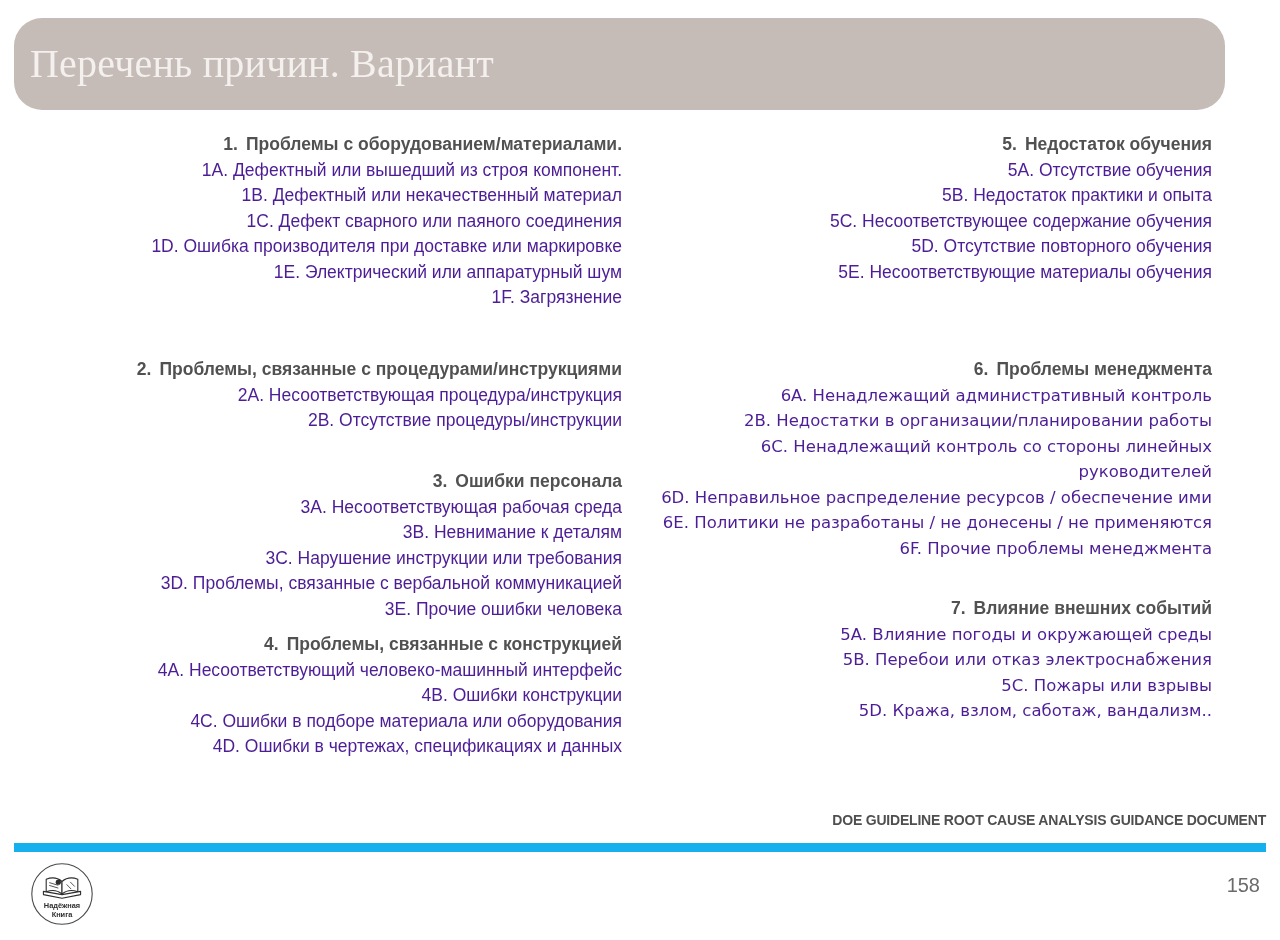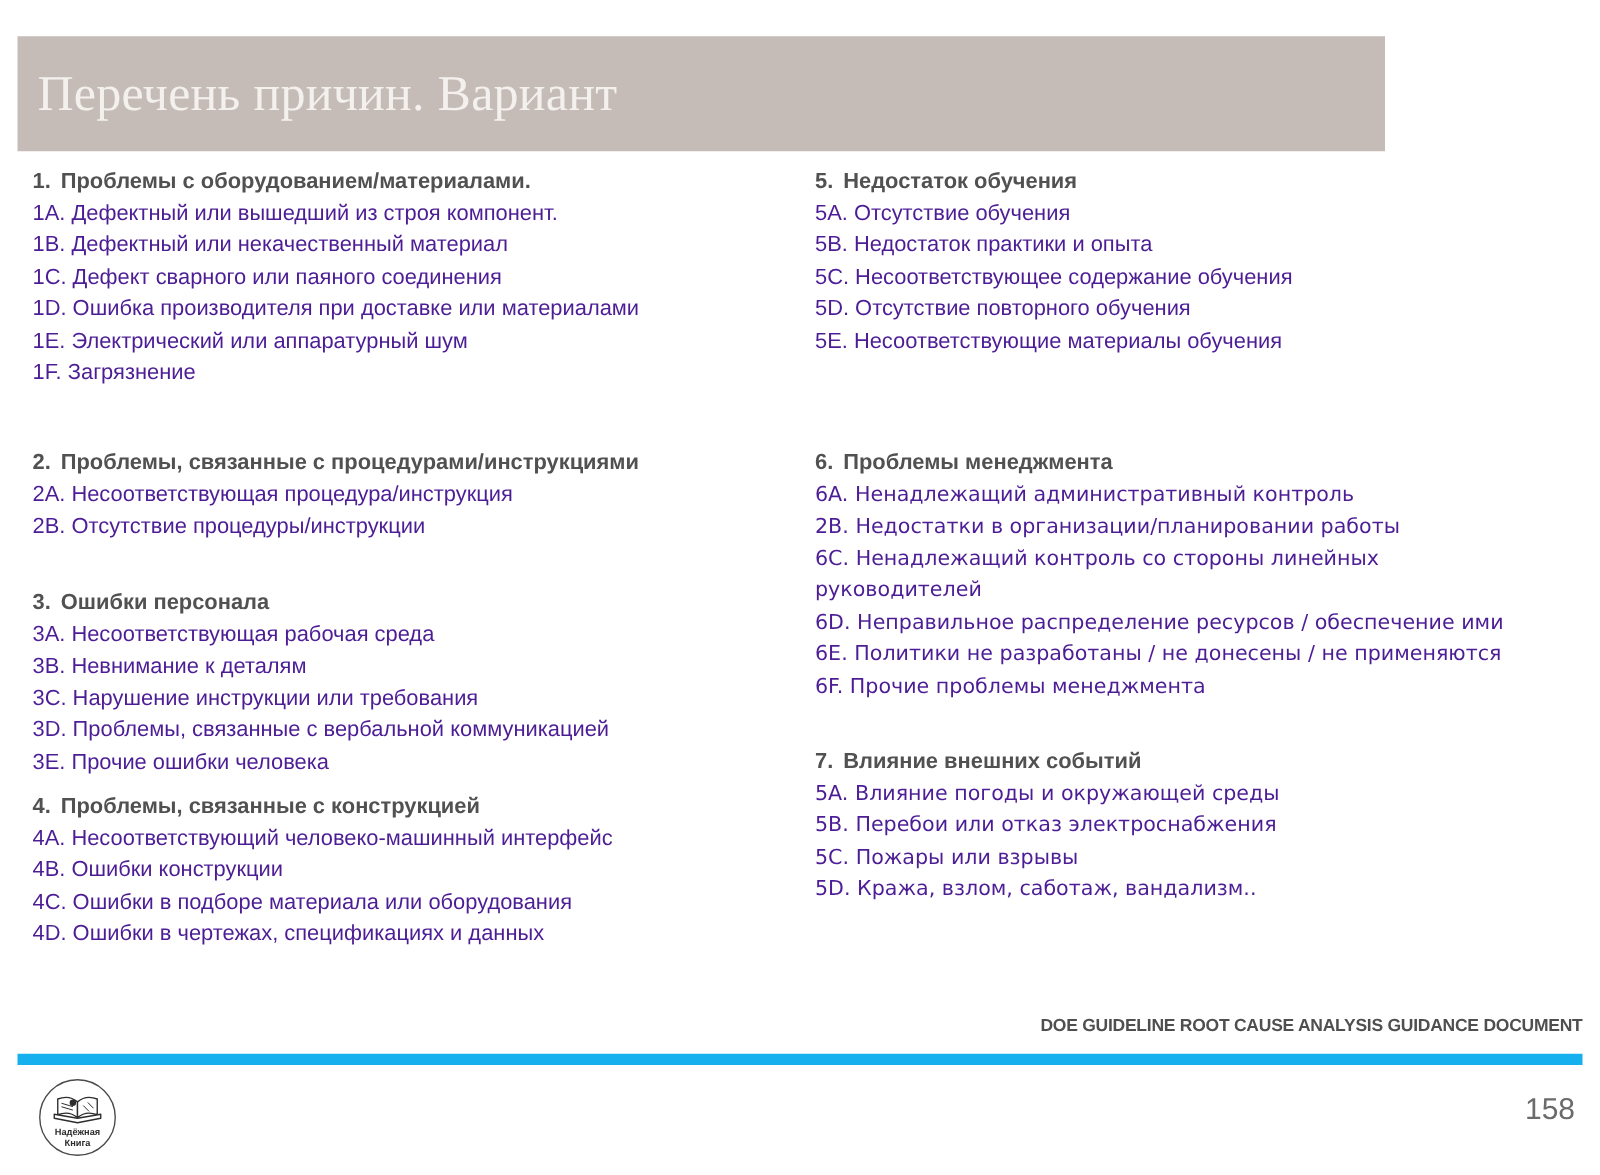--- a/index.html
+++ b/index.html
@@ -15,25 +15,26 @@
     overflow: hidden;
     font-family: "Liberation Sans", sans-serif;
     color: #595959;
     -webkit-font-smoothing: antialiased;
   }
 
   
   #title-bar {
     position: absolute;
     left: 14px;
-    top: 29px;
-    width: 1094px;
+    top: 18px;
+    width: 1211px;
     height: 92px;
     background: #c5bcb7;
     box-sizing: border-box;
+    border-radius: 28px;
   }
   #title-text {
     position: absolute;
     left: 16px;
     top: 50%;
     transform: translateY(-50%);
     font-family: "Liberation Serif", "DejaVu Serif", serif;
     font-size: 40px;
     line-height: 1.1;
     color: #f3f0ee;
@@ -49,21 +50,21 @@
     width: 1280px;
     height: 660px;
   }
   .column {
     position: absolute;
     top: 0;
   }
   #column-left  { left: 26px;  width: 596px; }
   #column-right { left: 652px; width: 560px; }
 
-  .section { margin: 0 0 0 0; }
+  .section { margin: 0 0 0 0; text-align: right; }
   .section + .section { margin-top: 22px; }
 
   .section-heading {
     font-weight: bold;
     font-size: 17.5px;
     line-height: 25.5px;
     color: #515151;
     margin: 0 0 0 0;
     white-space: nowrap;
   }
@@ -107,21 +108,21 @@
     left: 14px;
     top: 843px;
     width: 1252px;
     height: 9px;
     background: #16b0ef;
   }
   #page-number {
     position: absolute;
     right: 20px;
     top: 874px;
-    font-size: 24px;
+    font-size: 20px;
     color: #6b6b6b;
   }
 
   
   #logo {
     position: absolute;
     left: 30px;
     top: 862px;
     width: 64px;
     height: 64px;
@@ -135,21 +136,21 @@
   <div id="title-text">Перечень причин. Вариант</div>
 </div>
 
 <div id="content">
   <div class="column" id="column-left">
       <div class="section section-1" style="position: absolute; top: 0px; left: 0px; width: 100%;">
         <div class="section-heading"><span class="num">1.</span><span>Проблемы с оборудованием/материалами.</span></div>
         <div class="cause-item">1A. Дефектный или вышедший из строя компонент.</div>
         <div class="cause-item">1B. Дефектный или некачественный материал</div>
         <div class="cause-item">1C. Дефект сварного или паяного соединения</div>
-        <div class="cause-item">1D. Ошибка производителя при доставке или материалами</div>
+        <div class="cause-item">1D. Ошибка производителя при доставке или маркировке</div>
         <div class="cause-item">1E. Электрический или аппаратурный шум</div>
         <div class="cause-item">1F. Загрязнение</div>
       </div>
       <div class="section section-2" style="position: absolute; top: 203px; left: 0px; width: 100%;">
         <div class="section-heading"><span class="num">2.</span><span>Проблемы, связанные с процедурами/инструкциями</span></div>
         <div class="cause-item">2A. Несоответствующая процедура/инструкция</div>
         <div class="cause-item">2B. Отсутствие процедуры/инструкции</div>
       </div>
       <div class="section section-3" style="position: absolute; top: 315px; left: 0px; width: 100%;">
         <div class="section-heading"><span class="num">3.</span><span>Ошибки персонала</span></div>

